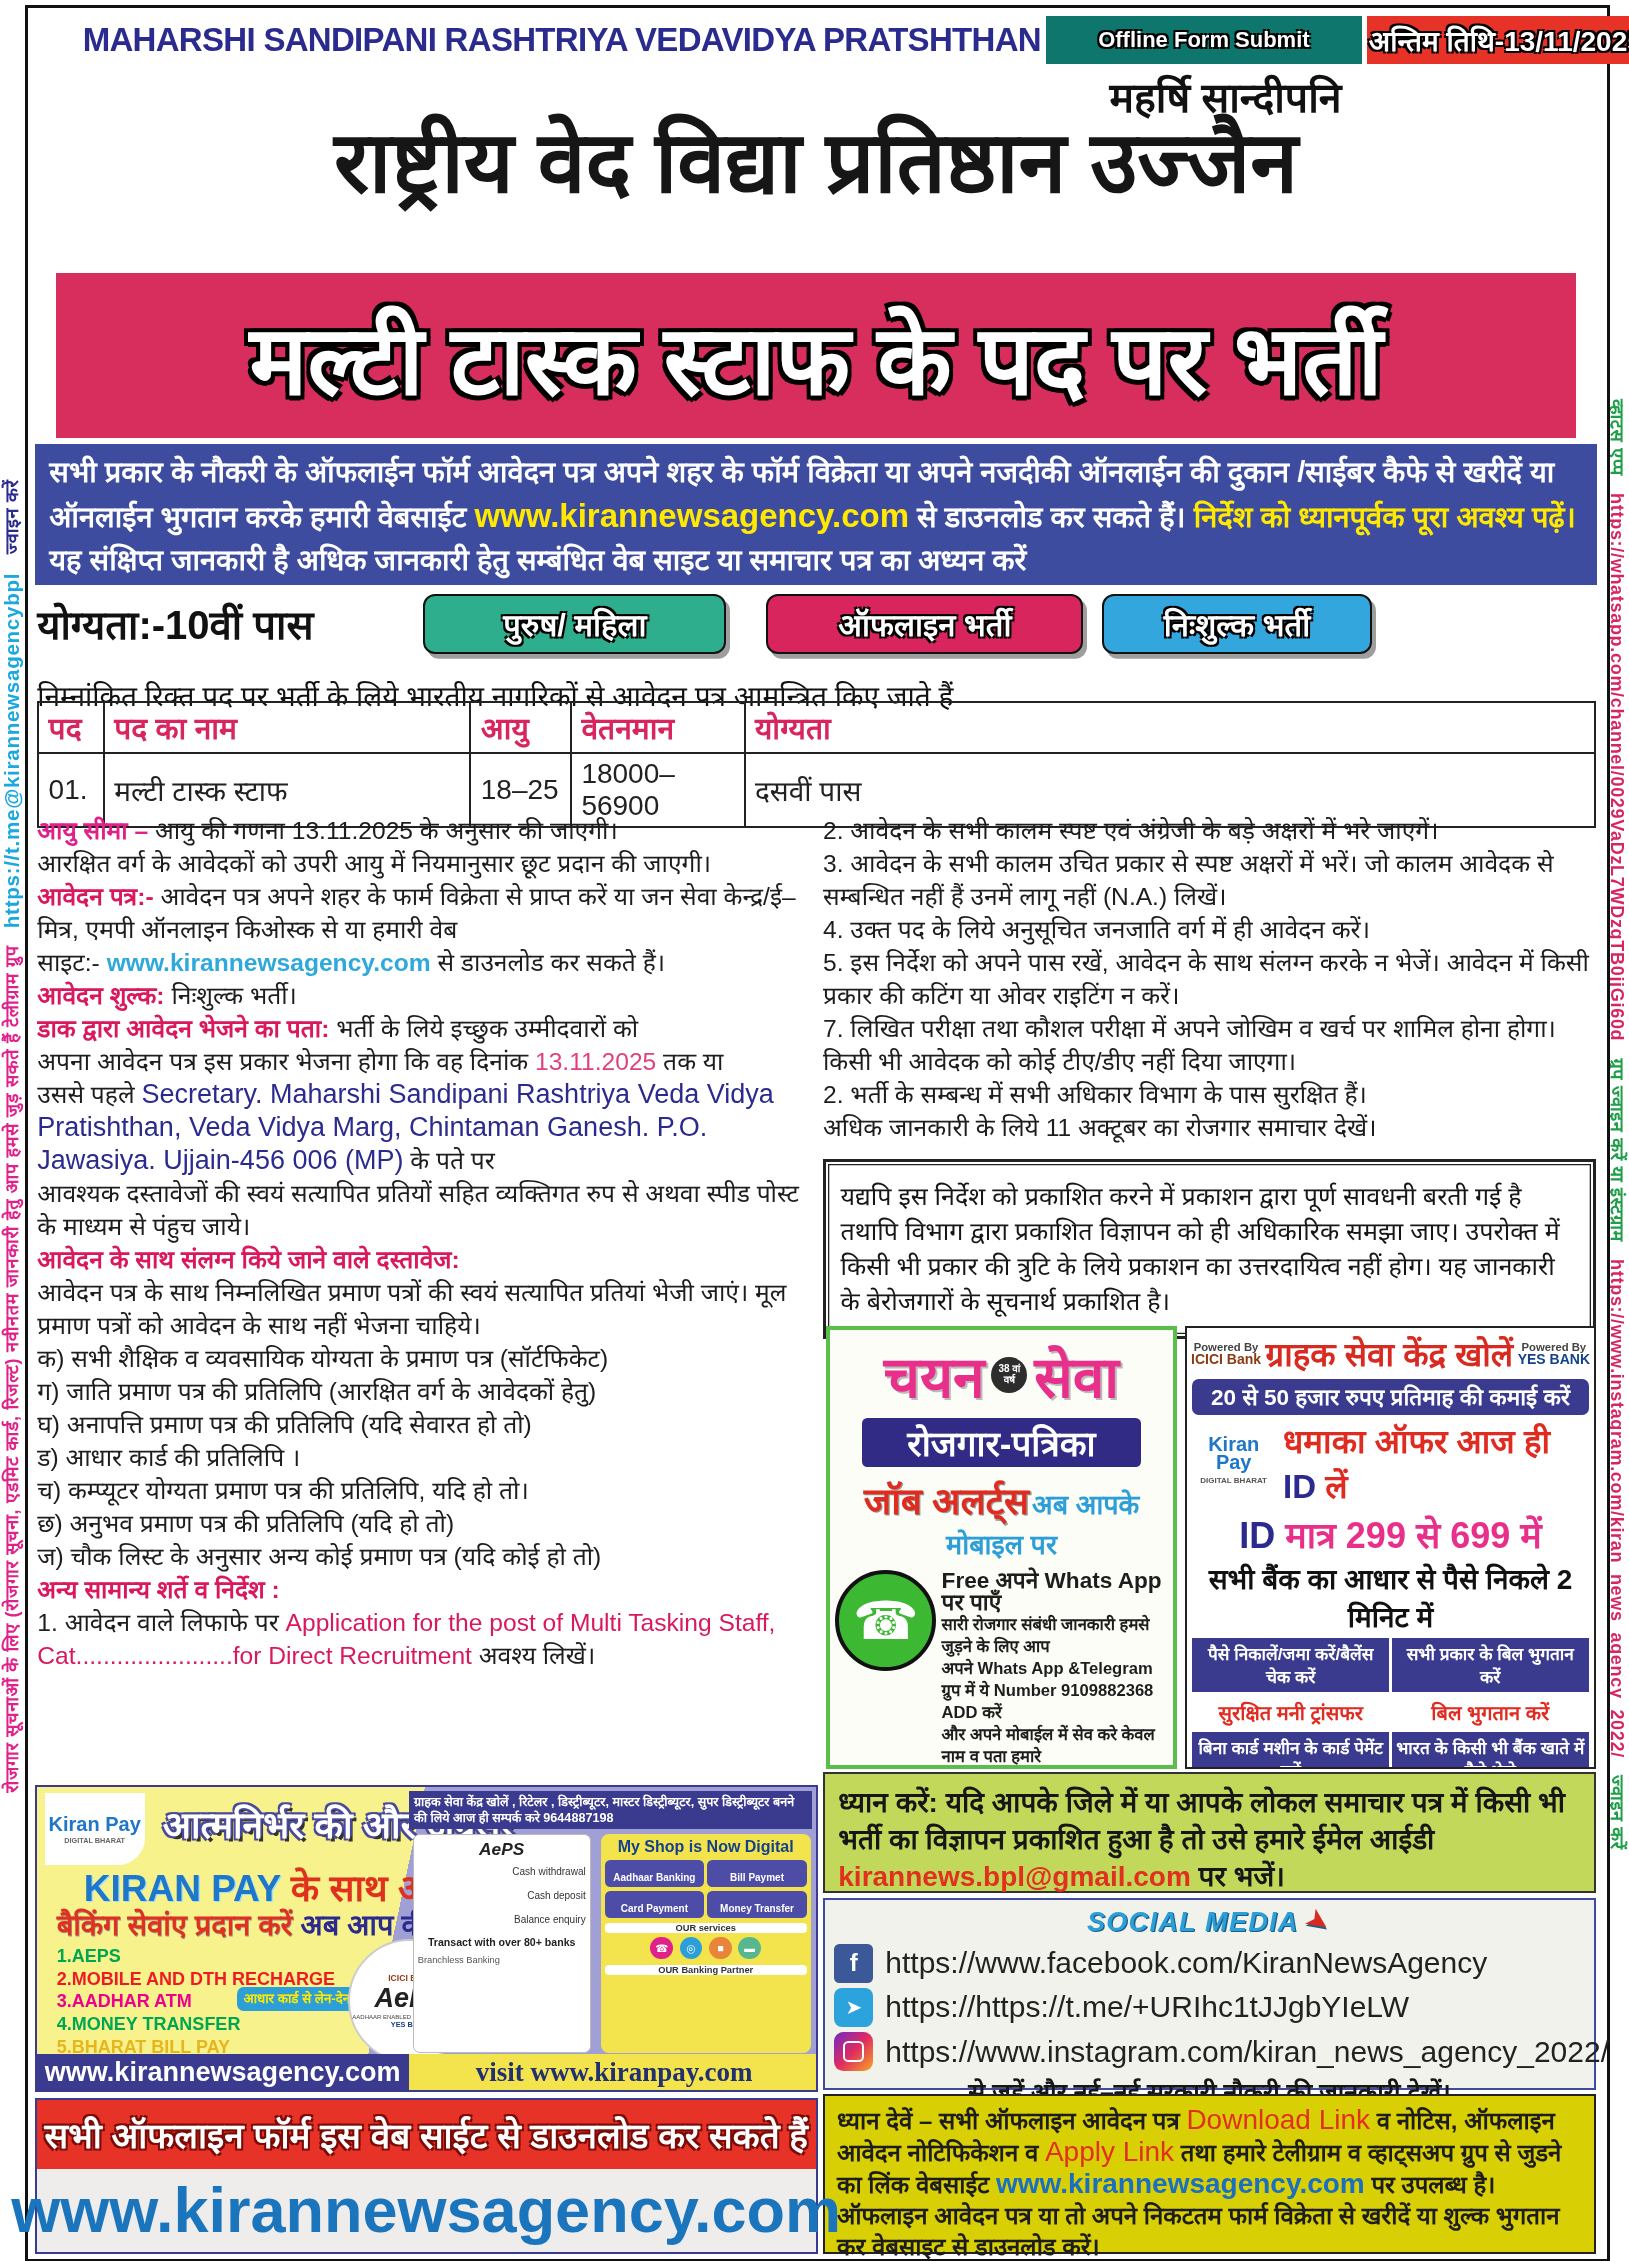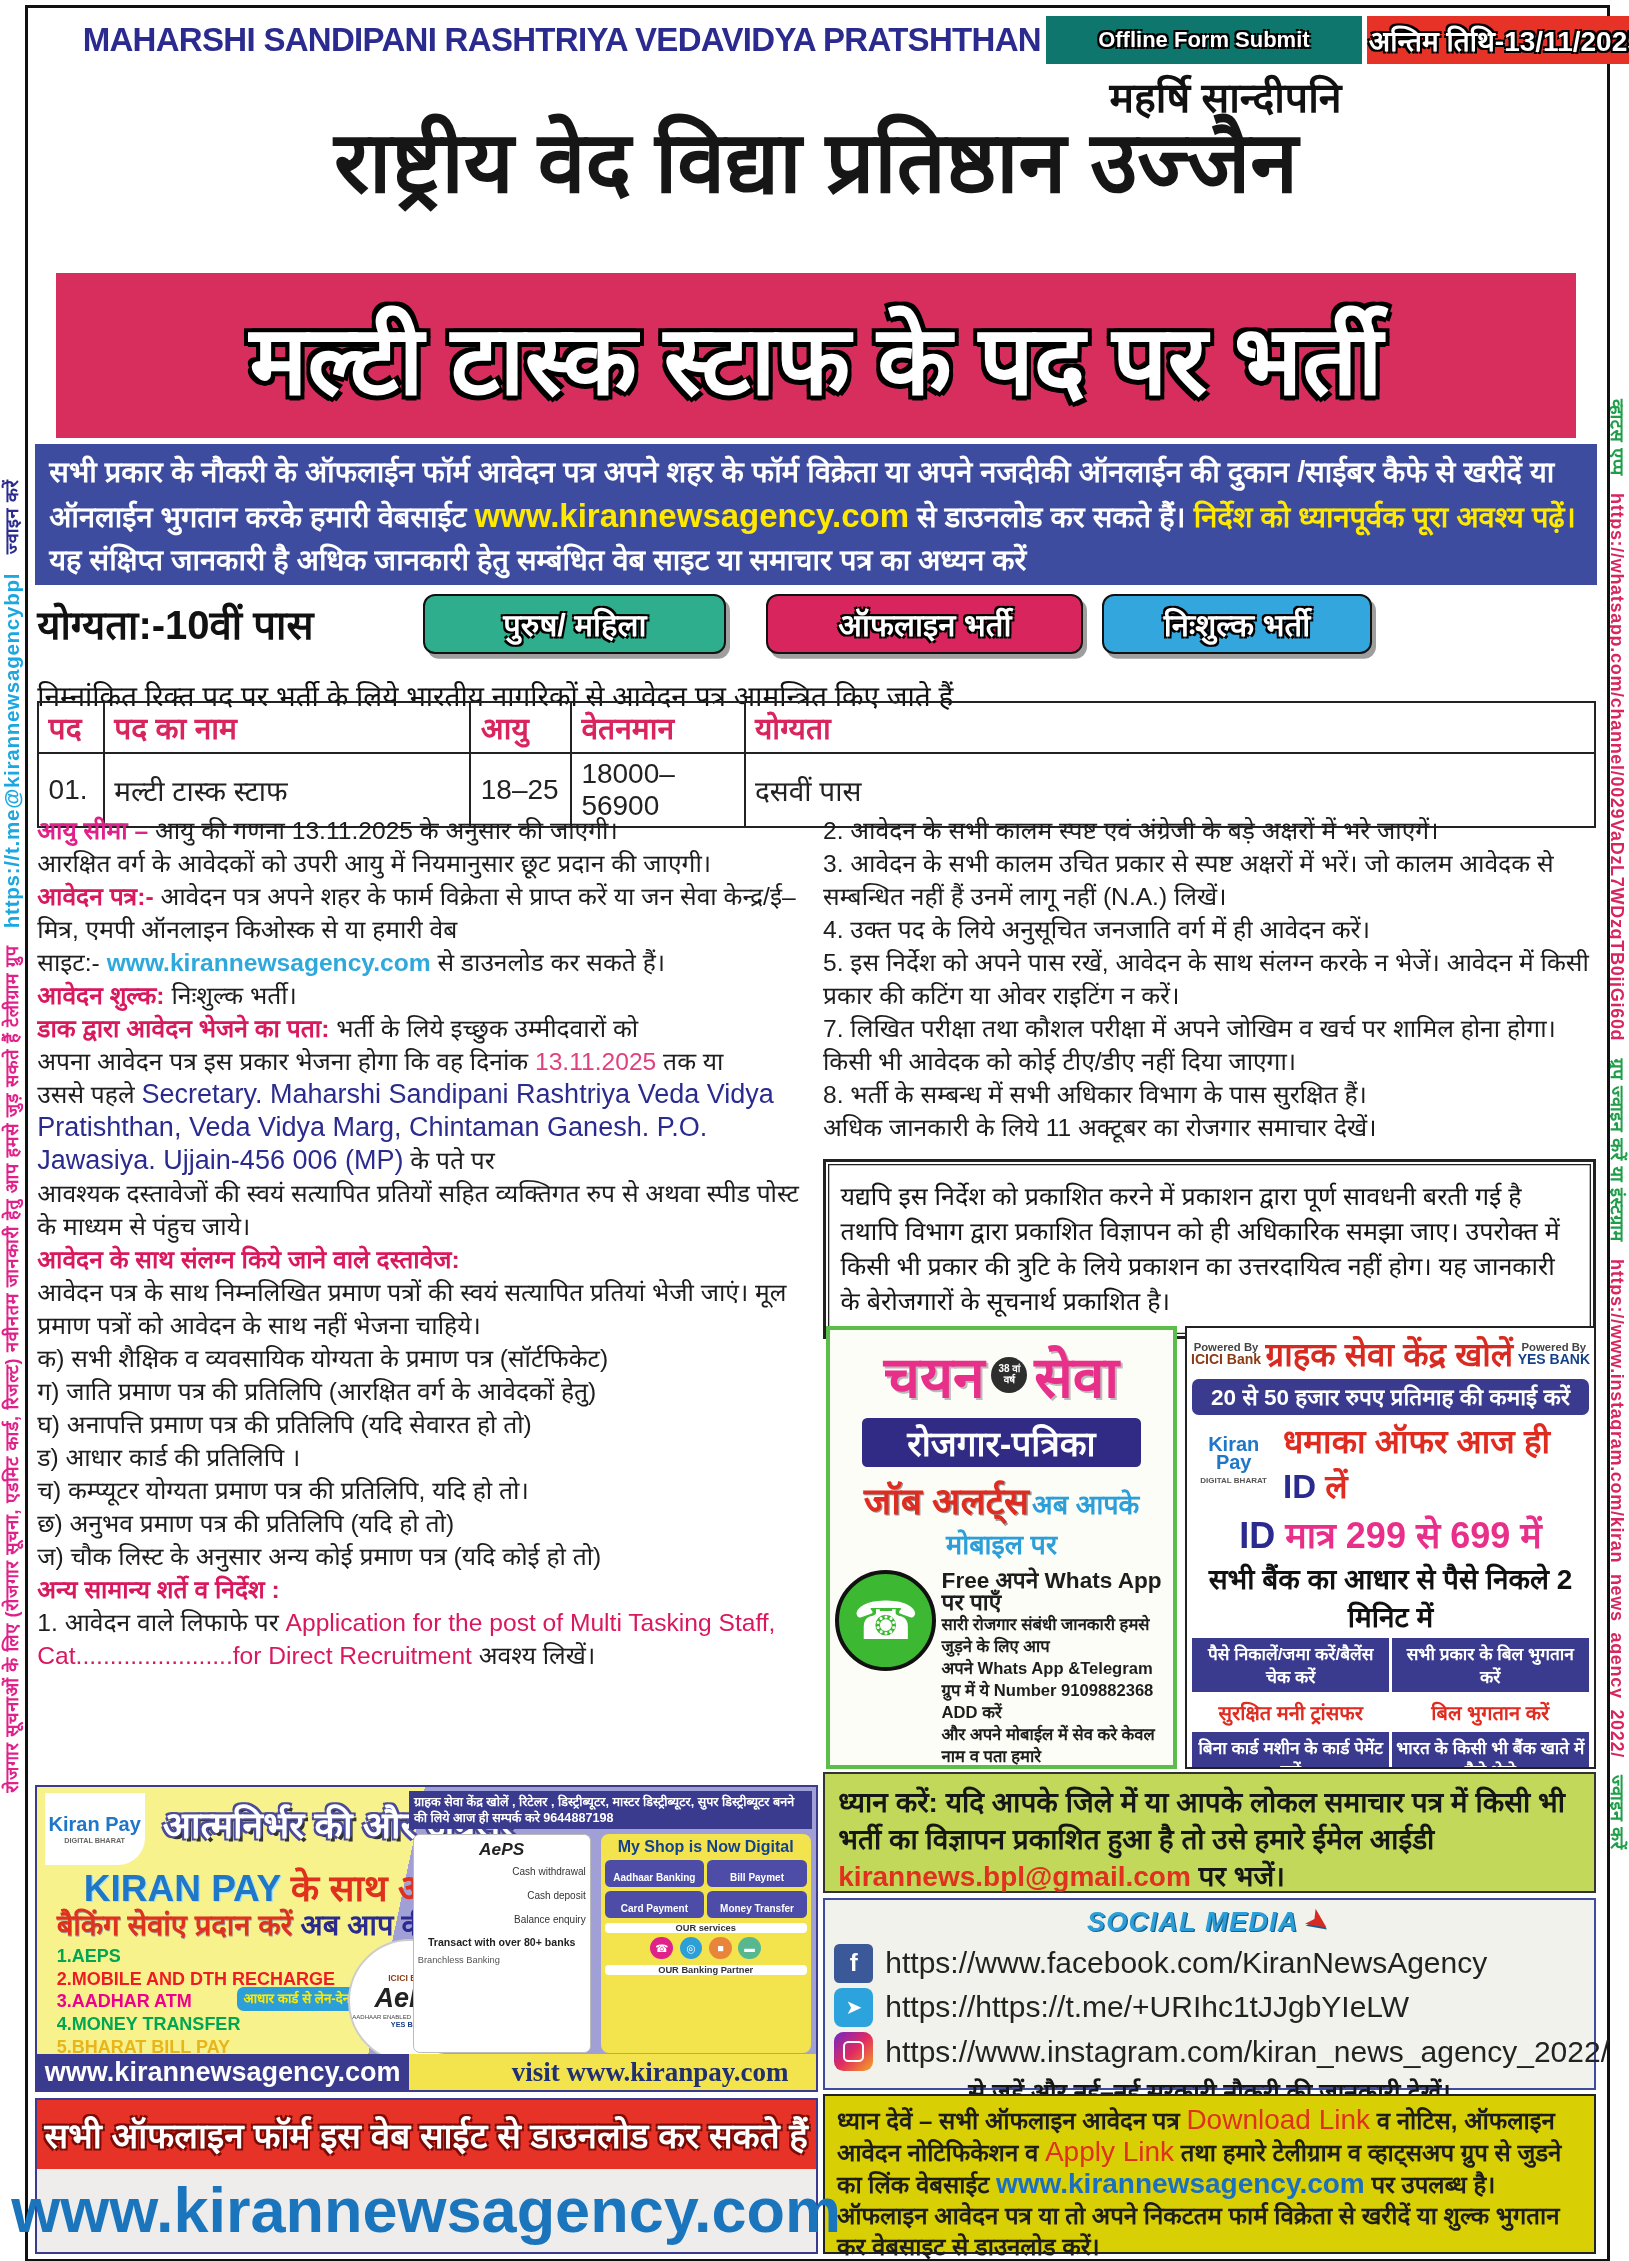--- a/index.html
+++ b/index.html
@@ -139,21 +139,21 @@
     padding:4px;box-sizing:border-box;text-align:center;}
   .kp-shop .st{font-size:16px;font-weight:900;color:#14418b;}
   .kp-shop .sgrid{display:grid;grid-template-columns:1fr 1fr;gap:3.3px;margin-top:4px;}
   .kp-shop .scell{background:#4d4da8;color:#fff;font-size:10px;font-weight:bold;border-radius:5.3px;padding:12px 1.3px 4px;}
   .kp-shop .ssub{margin-top:5.3px;font-size:9.3px;font-weight:900;color:#333;background:#fff;border-radius:4px;}
   .kp-shop .dots{display:flex;justify-content:center;gap:6.7px;margin-top:4px;}
   .kp-shop .dot{width:22.6px;height:22.6px;border-radius:50%;color:#fff;display:flex;align-items:center;justify-content:center;font-size:10.6px;}
   .kp-url-left{position:absolute;left:0;bottom:0;width:372px;height:36px;background:#3a3a8f;color:#fff;
     font-size:27px;font-weight:900;display:flex;align-items:center;justify-content:center;}
   .kp-url-right{position:absolute;left:372px;bottom:0;width:411px;height:36px;background:#f3e44e;color:#203070;
-    font-size:27px;font-weight:900;display:flex;align-items:center;justify-content:center;font-family:"Liberation Serif","DejaVu Serif",serif;padding-left:36px;}
+    font-size:27px;font-weight:900;display:flex;align-items:center;justify-content:center;font-family:"Liberation Serif","DejaVu Serif",serif;}
   
   .greennote{top:1764px;left:795px;width:773px;height:121px;background:#c2d85a;border:2.7px solid #333;box-sizing:border-box;
     padding:9.3px 13.3px;font-size:28px;line-height:37px;font-weight:bold;color:#161616;}
   .greennote .email{color:#e0301e;font-weight:900;}
   
   .social{top:1890px;left:795px;width:773px;height:192px;background:#f2f2ec;border:2.7px solid #3e4c9f;box-sizing:border-box;padding:4px 9.3px;}
   .soc-logo{text-align:center;font-size:27px;font-weight:900;font-style:italic;color:#2d9fd8;
     text-shadow:1.3px 1.3px 0 #1a5f8a;letter-spacing:1.3px;}
   .soc-logo .arrow{color:#d92a21;font-size:29px;display:inline-block;transform:rotate(35deg);}
   .soc-row{display:flex;align-items:center;gap:12px;margin-top:5.3px;}
@@ -265,21 +265,21 @@
     <div class="redhead">अन्य सामान्य शर्ते व निर्देश :</div>
     <div><span>1. आवेदन वाले लिफाफे पर </span><span class="redeng">Application for the post of Multi Tasking Staff, Cat.......................for Direct Recruitment</span><span> अवश्य लिखें।</span></div>
   </div>
 
   <div class="abs col col-right">
     <div>2. आवेदन के सभी कालम स्पष्ट एवं अंग्रेजी के बड़े अक्षरों में भरे जाएगें।</div>
     <div>3. आवेदन के सभी कालम उचित प्रकार से स्पष्ट अक्षरों में भरें। जो कालम आवेदक से सम्बन्धित नहीं हैं उनमें लागू नहीं (N.A.) लिखें।</div>
     <div>4. उक्त पद के लिये अनुसूचित जनजाति वर्ग में ही आवेदन करें।</div>
     <div>5. इस निर्देश को अपने पास रखें, आवेदन के साथ संलग्न करके न भेजें। आवेदन में किसी प्रकार की कटिंग या ओवर राइटिंग न करें।</div>
     <div>7. लिखित परीक्षा तथा कौशल परीक्षा में अपने जोखिम व खर्च पर शामिल होना होगा। किसी भी आवेदक को कोई टीए/डीए नहीं दिया जाएगा।</div>
-    <div>8. भर्ती के सम्बन्ध में सभी अधिकार विभाग के पास सुरक्षित हैं।</div>
+    <div>2. भर्ती के सम्बन्ध में सभी अधिकार विभाग के पास सुरक्षित हैं।</div>
     <div>अधिक जानकारी के लिये 11 अक्टूबर का रोजगार समाचार देखें।</div>
     <div class="disclaimer">यद्यपि इस निर्देश को प्रकाशित करने में प्रकाशन द्वारा पूर्ण सावधनी बरती गई है तथापि विभाग द्वारा प्रकाशित विज्ञापन को ही अधिकारिक समझा जाए। उपरोक्त में किसी भी प्रकार की त्रुटि के लिये प्रकाशन का उत्तरदायित्व नहीं होग। यह जानकारी के बेरोजगारों के सूचनार्थ प्रकाशित है।</div>
   </div>
 
   <div class="abs chayan">
     <div class="chayan-title">
       <span class="big">चयन</span>
       <span class="cyn-badge">38 वां वर्ष</span>
       <span class="big">सेवा</span>
     </div>

